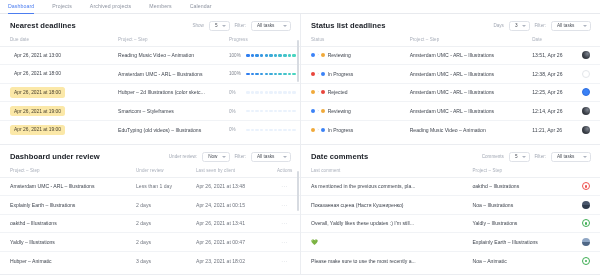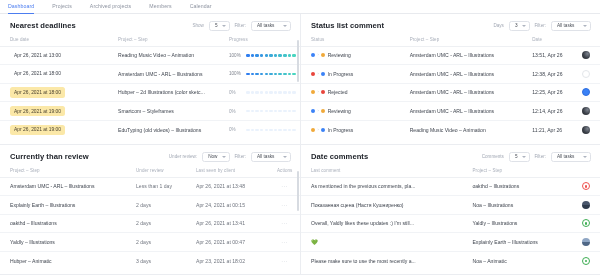--- a/index.html
+++ b/index.html
@@ -268,21 +268,21 @@
                 </div>
               </td>
             </tr>
           </tbody>
       </table>
       <div class="scrollbar"></div>
     </section>
 
     <section class="panel col2">
       <div class="panel-head">
-        <div class="panel-title">Status list comment</div>
+        <div class="panel-title">Status list deadlines</div>
         <div class="controls">
           <span class="ctl-label">Days</span>
           <div class="select">
             <span class="val">3</span>
             <span class="caret"></span>
           </div>
           <span class="ctl-label">Filter:</span>
           <div class="select wide">
             <span class="val">All tasks</span>
             <span class="caret"></span>
@@ -384,21 +384,21 @@
                   <span class="avatar moon"></span>
                 </div>
               </td>
             </tr>
           </tbody>
       </table>
     </section>
 
     <section class="panel">
       <div class="panel-head">
-        <div class="panel-title">Currently than review</div>
+        <div class="panel-title">Dashboard under review</div>
         <div class="controls">
           <span class="ctl-label">Under review:</span>
           <div class="select" style="min-width:26px">
             <span class="val">Now</span>
             <span class="caret"></span>
           </div>
           <span class="ctl-label">Filter:</span>
           <div class="select wide">
             <span class="val">All tasks</span>
             <span class="caret"></span>

